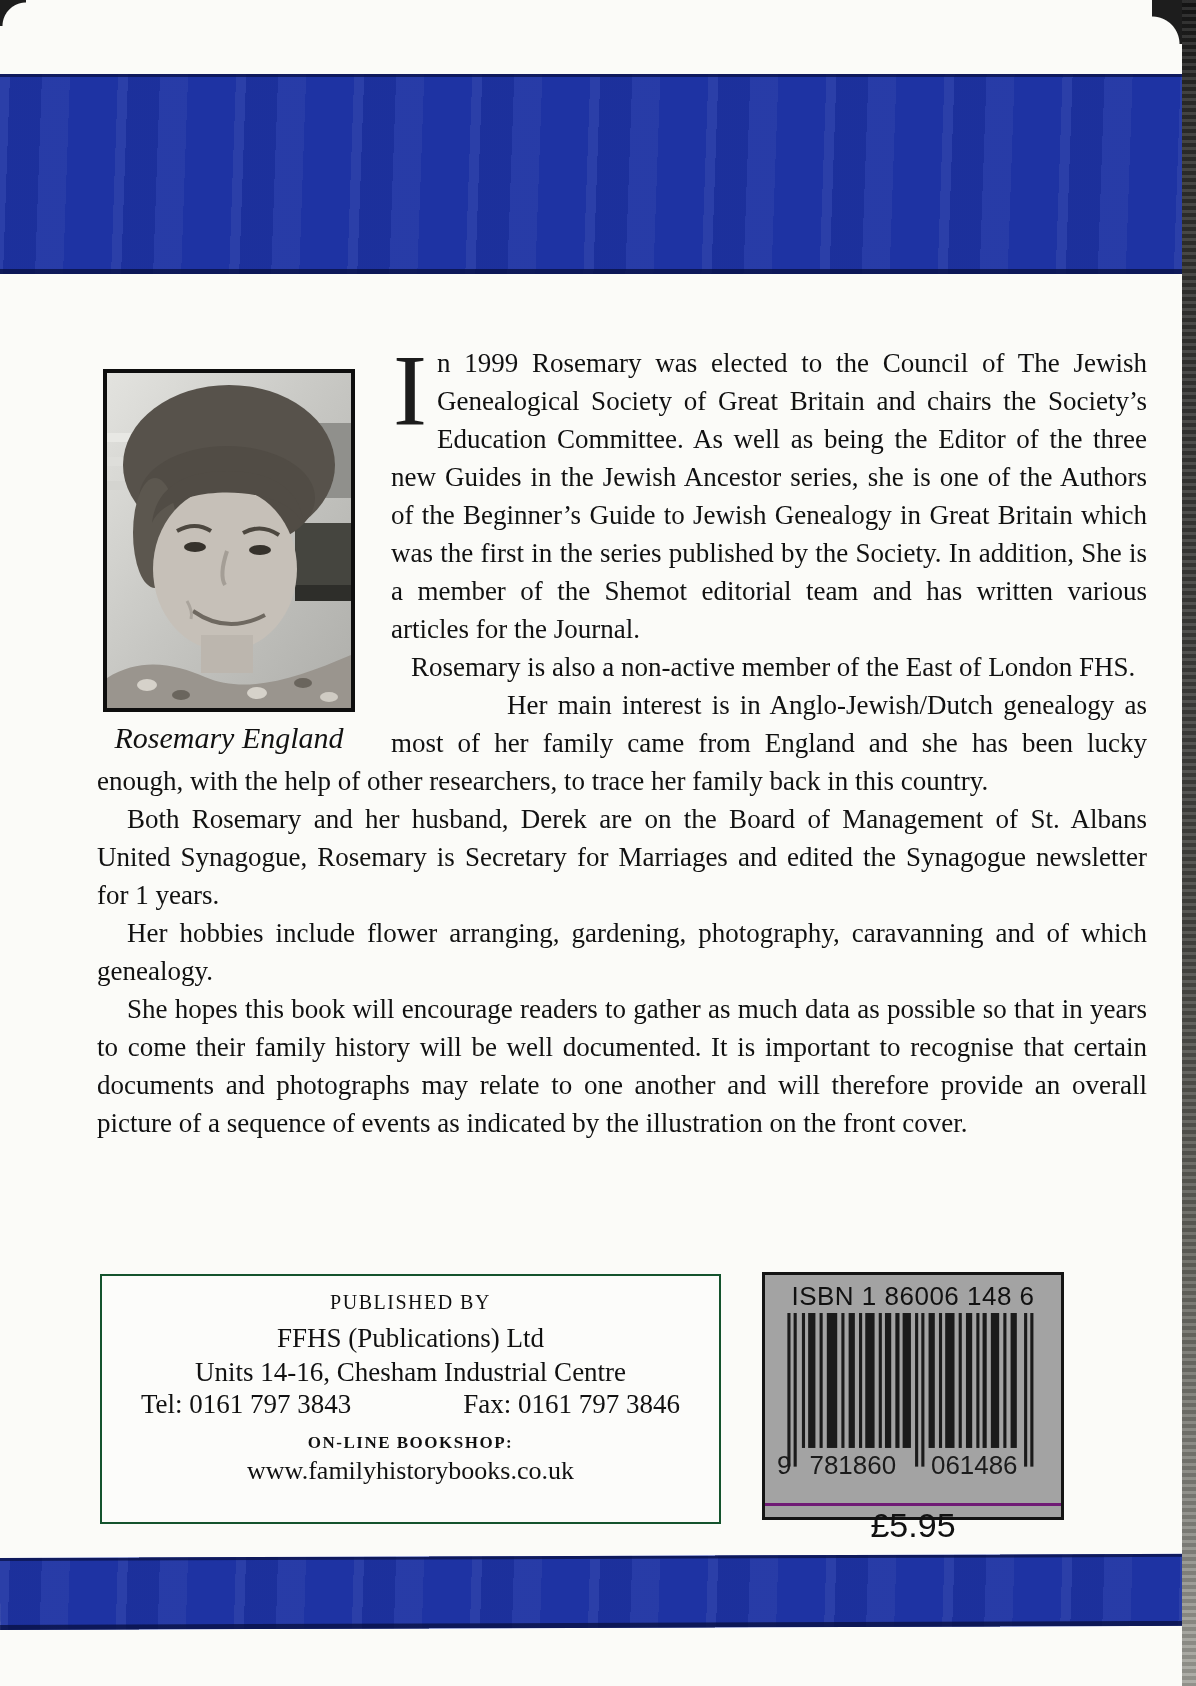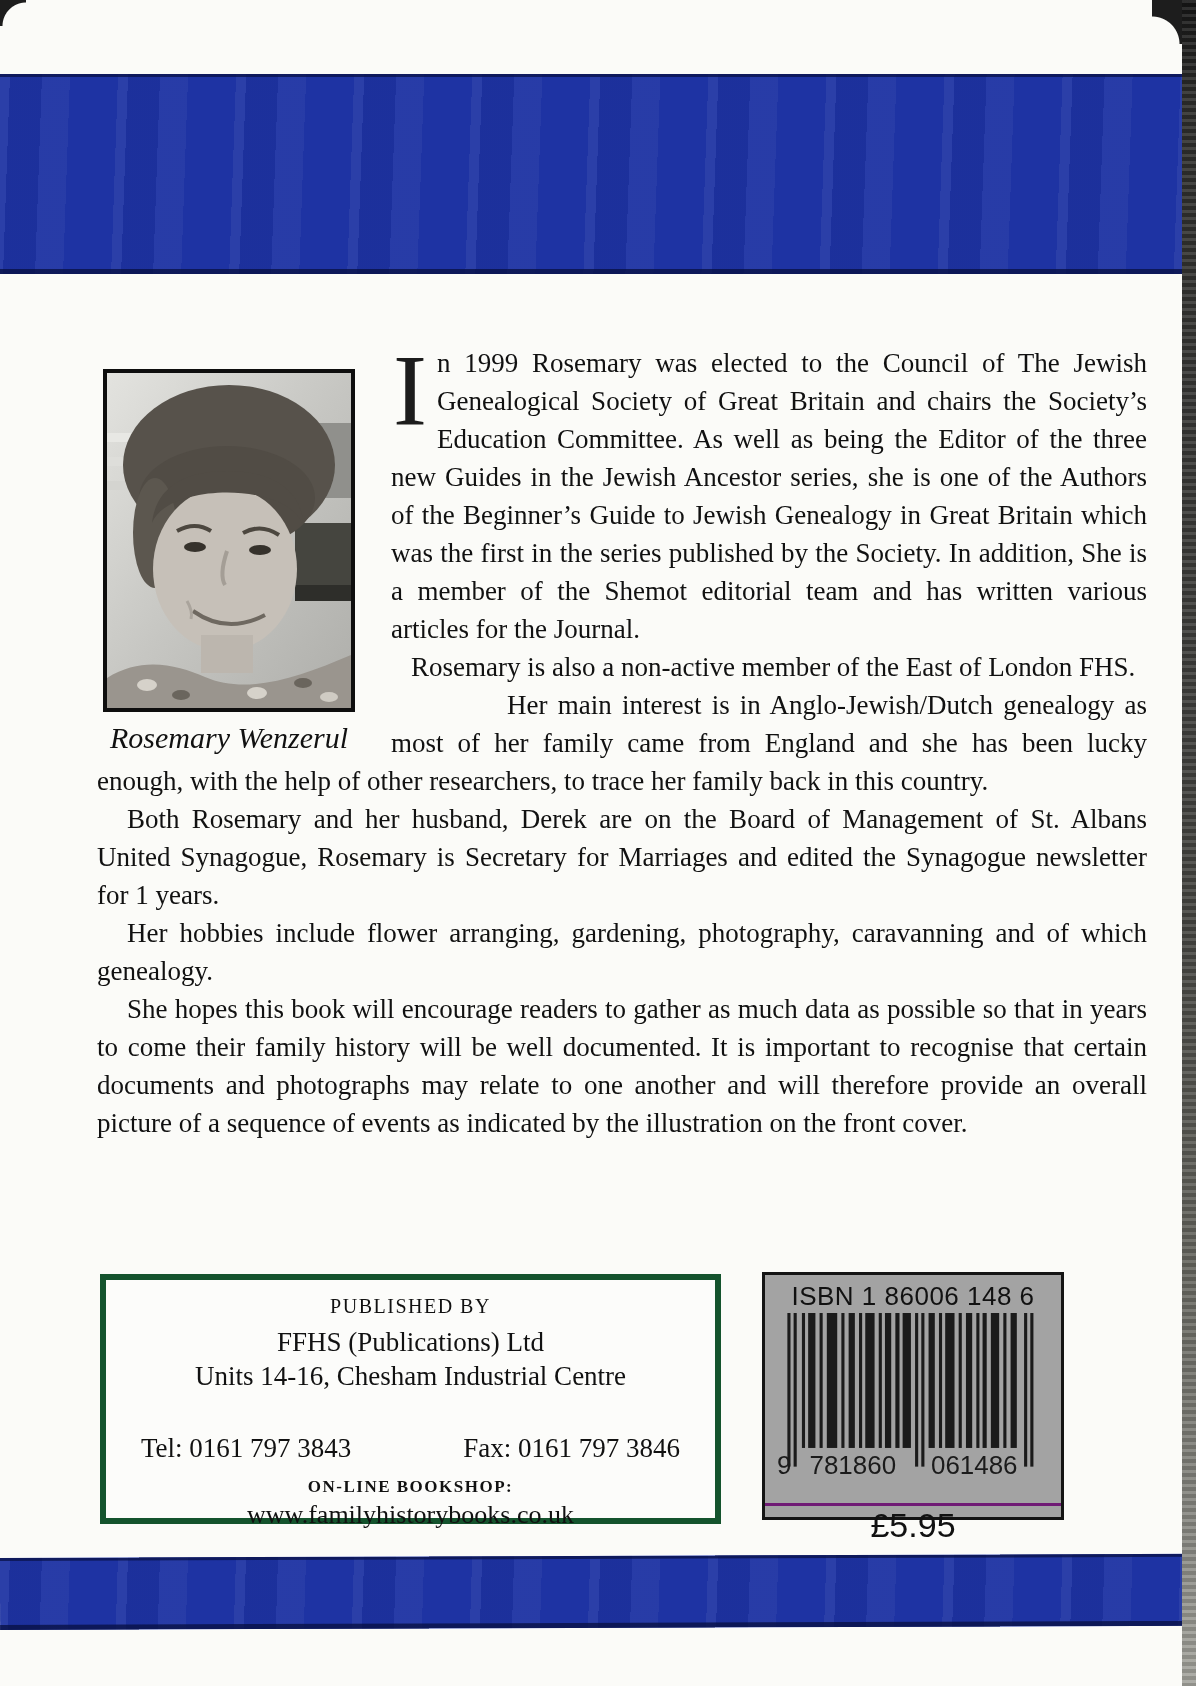--- a/index.html
+++ b/index.html
@@ -61,28 +61,28 @@
   }
   .portrait-frame svg { display:block; width:100%; height:100%; }
   .portrait-caption {
     margin-top:8px; text-align:center; font-style:italic;
     font-size:30px; line-height:36px; text-indent:0;
   }
 
   
   .pub-box {
     position:absolute; left:100px; top:1274px; width:621px; height:250px;
-    border:6px solid #14532d; background:#fcfcfa;
+    border:2px solid #14532d; background:#fcfcfa;
     display:flex; flex-direction:column; align-items:center;
     padding-top:15px; box-sizing:border-box; text-align:center;
   }
   .pub-label    { font-size:20px; letter-spacing:1.5px; margin-bottom:7px; }
   .pub-line     { font-size:27px; line-height:34px; }
   .pub-addr2    { margin-bottom:12px; }
-  .pub-telfax   { display:flex; gap:112px; font-size:27px; margin-bottom:13px;margin-top:40px; }
+  .pub-telfax   { display:flex; gap:112px; font-size:27px; margin-bottom:13px; }
   .shop-label   { font-size:17px; letter-spacing:1.5px; margin-bottom:3px;font-weight:bold; }
   .shop-url     { font-size:26px; }
 
   
   .bar-box {
     position:absolute; left:762px; top:1272px; width:302px; height:248px;
     border:3px solid #141414; background:#a3a3a3; box-sizing:border-box;
     display:flex; flex-direction:column;
     font-family:"Liberation Sans", sans-serif;
   }
@@ -140,21 +140,21 @@
           <path d="M80,228 Q86,238 84,246" stroke="#aaa49c" stroke-width="3" fill="none"></path>
           <rect x="94" y="262" width="52" height="38" fill="#bcb6ae"></rect>
           <path d="M0,335 L0,305 C35,283 70,292 98,304 C140,322 190,305 244,282 L244,335 Z" fill="#9a958e"></path>
           <ellipse cx="40" cy="312" rx="10" ry="6" fill="#d6d2ca"></ellipse>
           <ellipse cx="74" cy="322" rx="9" ry="5" fill="#6a655d"></ellipse>
           <ellipse cx="150" cy="320" rx="10" ry="6" fill="#d6d2ca"></ellipse>
           <ellipse cx="196" cy="310" rx="9" ry="5" fill="#6a655d"></ellipse>
           <ellipse cx="222" cy="324" rx="9" ry="5" fill="#cfcbc3"></ellipse>
         </svg>
       </div>
-      <figcaption class="portrait-caption">Rosemary Wenzerul</figcaption>
+      <figcaption class="portrait-caption">Rosemary England</figcaption>
     </figure>
 
     <p><span class="dropcap">I</span><span>n 1999 Rosemary was elected to the Council of The Jewish Genealogical Society of Great Britain and chairs the Society’s Education Committee. As well as being the Editor of the three new Guides in the Jewish Ancestor series, she is one of the Authors of the Beginner’s Guide to Jewish Genealogy in Great Britain which was the first in the series published by the Society. In addition, She is a member of the Shemot editorial team and has written various articles for the Journal.</span></p>
     <p class="indent-sm">Rosemary is also a non-active member of the East of London FHS.</p>
     <p class="indent-lg">Her main interest is in Anglo-Jewish/Dutch genealogy as most of her family came from England and she has been lucky enough, with the help of other researchers, to trace her family back in this country.</p>
     <p class="indent-md">Both Rosemary and her husband, Derek are on the Board of Management of St. Albans United Synagogue, Rosemary is Secretary for Marriages and edited the Synagogue newsletter for 1 years.</p>
     <p class="indent-md">Her hobbies include flower arranging, gardening, photography, caravanning and of which genealogy.</p>
     <p class="indent-md">She hopes this book will encourage readers to gather as much data as possible so that in years to come their family history will be well documented. It is important to recognise that certain documents and photographs may relate to one another and will therefore provide an overall picture of a sequence of events as indicated by the illustration on the front cover.</p>
   </div>
 

